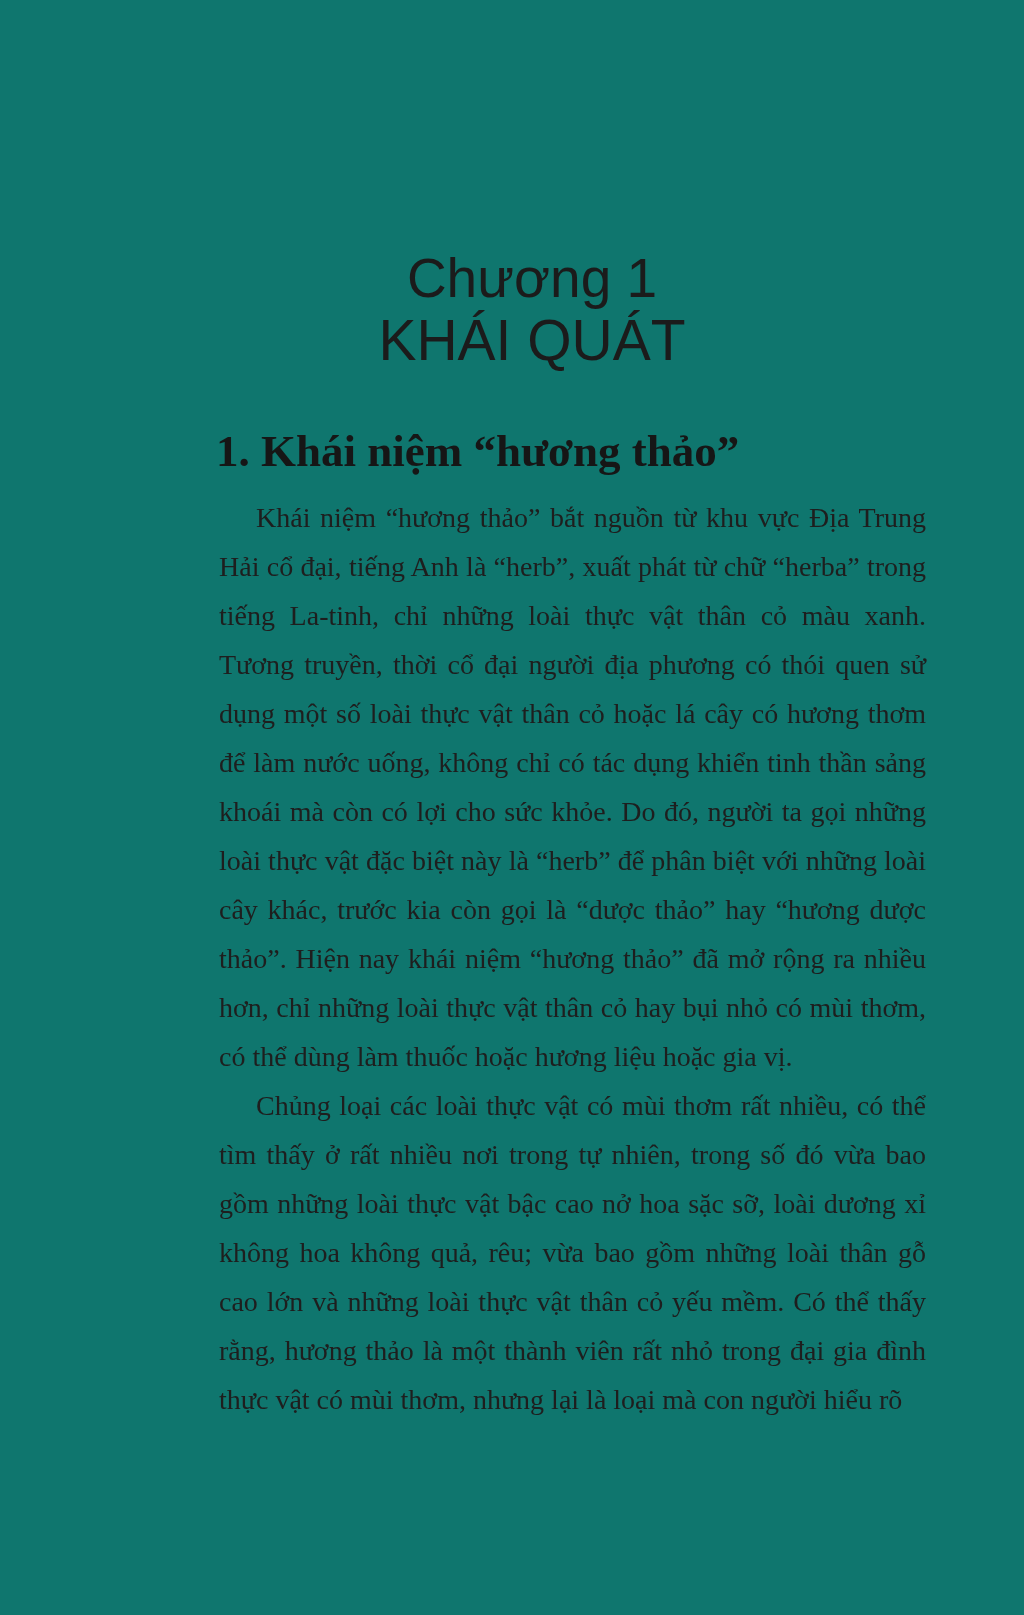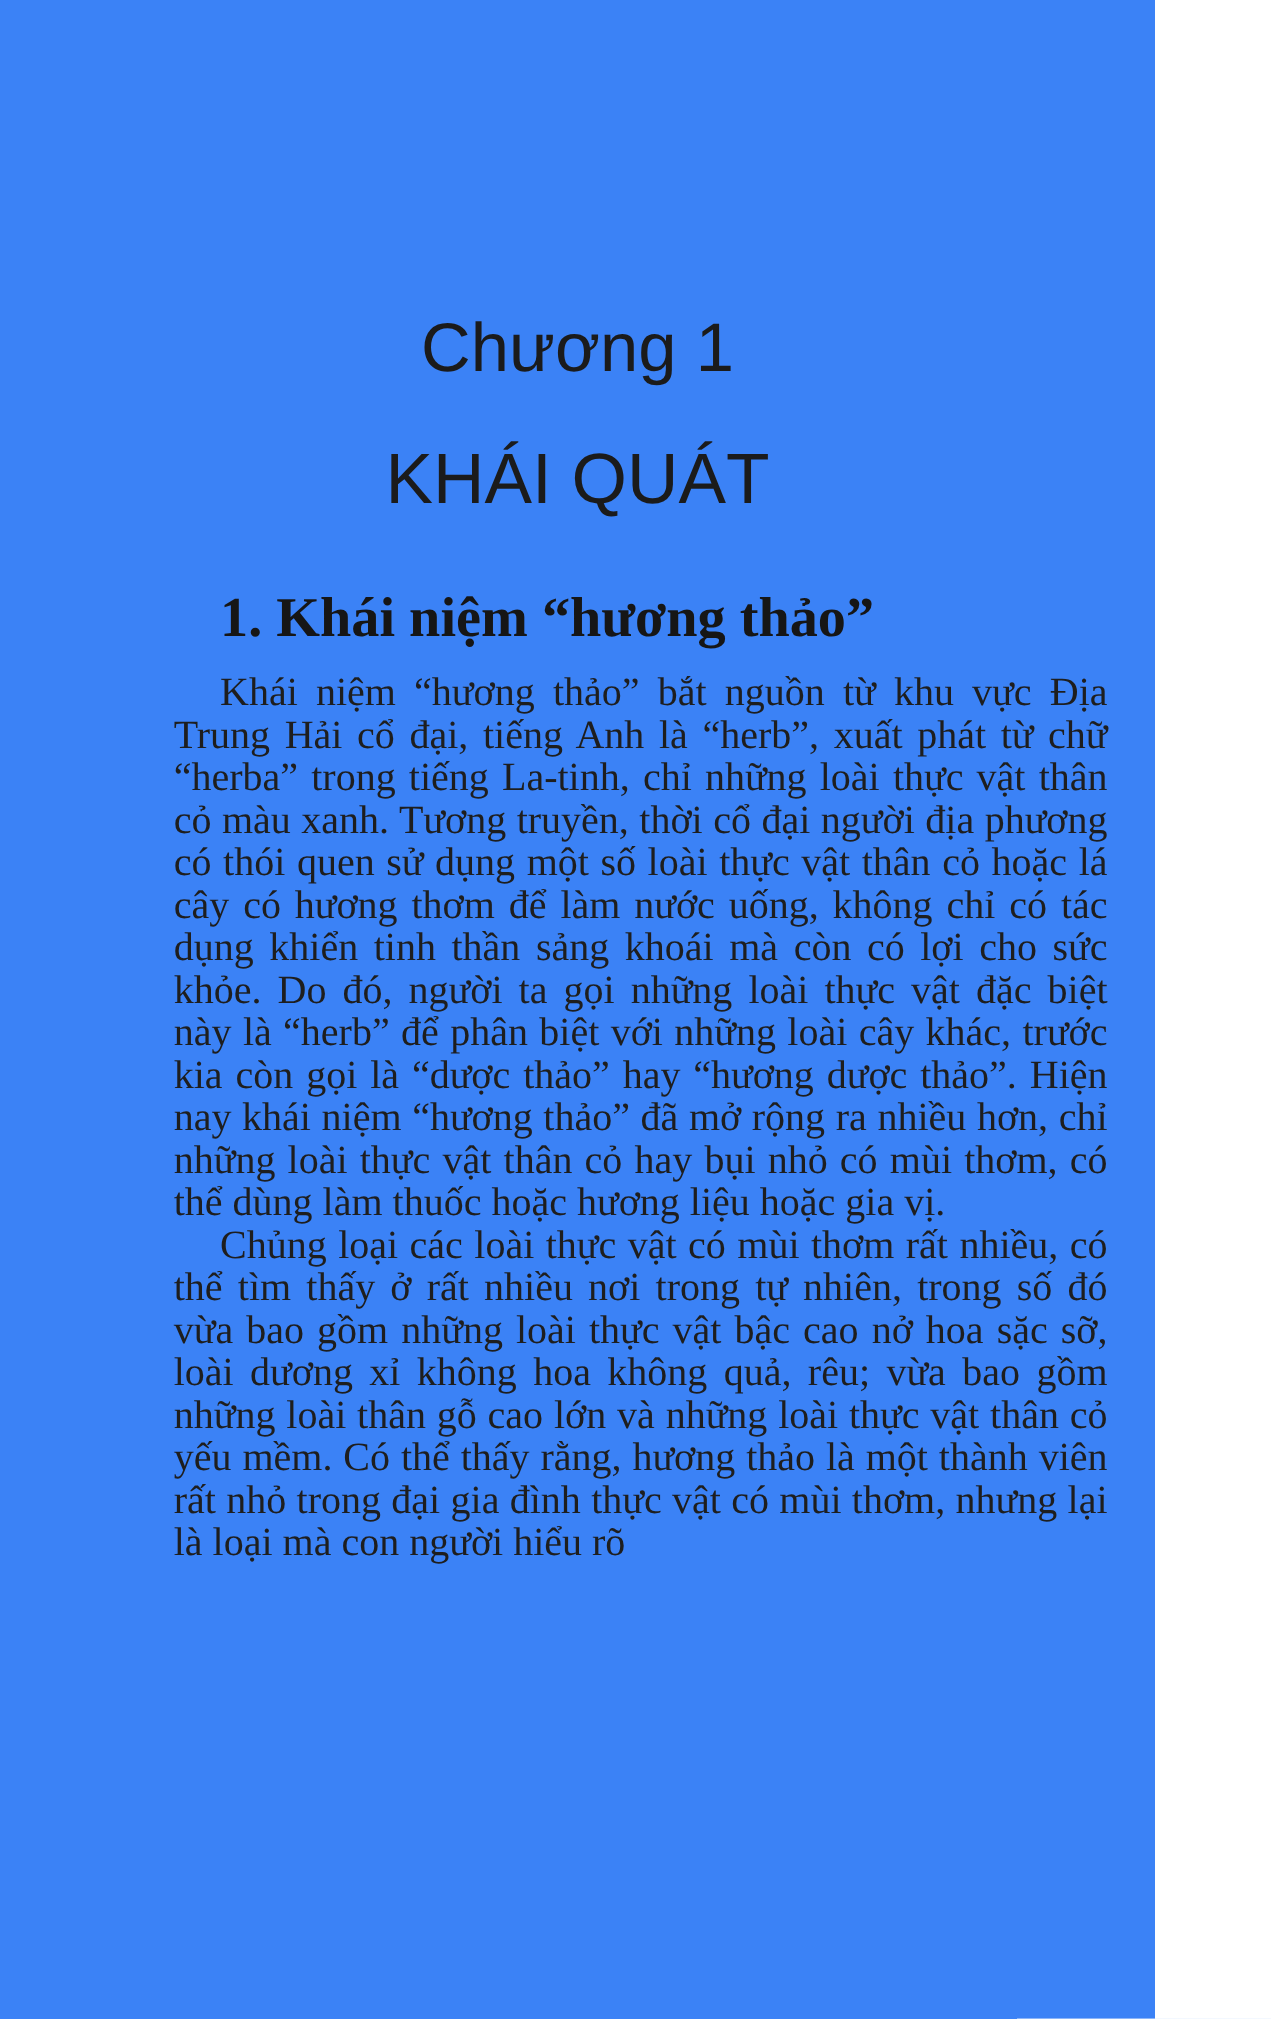--- a/index.html
+++ b/index.html
@@ -1,65 +1,66 @@
 <!DOCTYPE html>
 <html><head>
 <meta charset="utf-8">
 <style>
   * { margin: 0; padding: 0; box-sizing: border-box; }
   html, body { background: #ffffff; }
   .page {
     position: relative;
-    width: 924px;
+    width: 1024px;
     height: 1615px;
-    background: #3b82f6;
+    background: #0f766e;
     overflow: hidden;
     font-family: "Liberation Serif", "DejaVu Serif", serif;
     color: #1c1c1c;
+    padding-left: 40px;
   }
   .chapter-head {
     padding-top: 247px;
     text-align: center;
   }
   .chapter-label {
     font-family: "Liberation Sans", "DejaVu Sans", sans-serif;
     font-weight: 500;
     font-size: 55px;
     line-height: 62px;
     letter-spacing: 0px;
     color: #1b1b1b;
   }
   .chapter-title {
     font-family: "Liberation Sans", "DejaVu Sans", sans-serif;
     font-weight: 500;
     font-size: 57px;
     line-height: 62px;
-    margin-top: 43px;
     color: #1b1b1b;
   }
   .content {
     width: 747px;
     margin-left: 139px;
     margin-top: 60px;
   }
   .section-heading {
     font-family: "Liberation Serif", "DejaVu Serif", serif;
     font-weight: bold;
     font-size: 45px;
     line-height: 40px;
     padding-left: 37px;
     margin-bottom: 22px;
     color: #161616;
   }
   .body-paragraph {
-    font-size: 32px;
-    line-height: 34px;
+    font-size: 28px;
+    line-height: 49px;
     text-align: justify;
     text-indent: 37px;
     color: #1e1e1e;
+    margin-left: 40px;
   }
 </style>
 </head>
 <body>
 
 <div class="page">
 
   <div class="chapter-head">
     <div class="chapter-label">Chương 1</div>
     <div class="chapter-title">KHÁI QUÁT</div>

